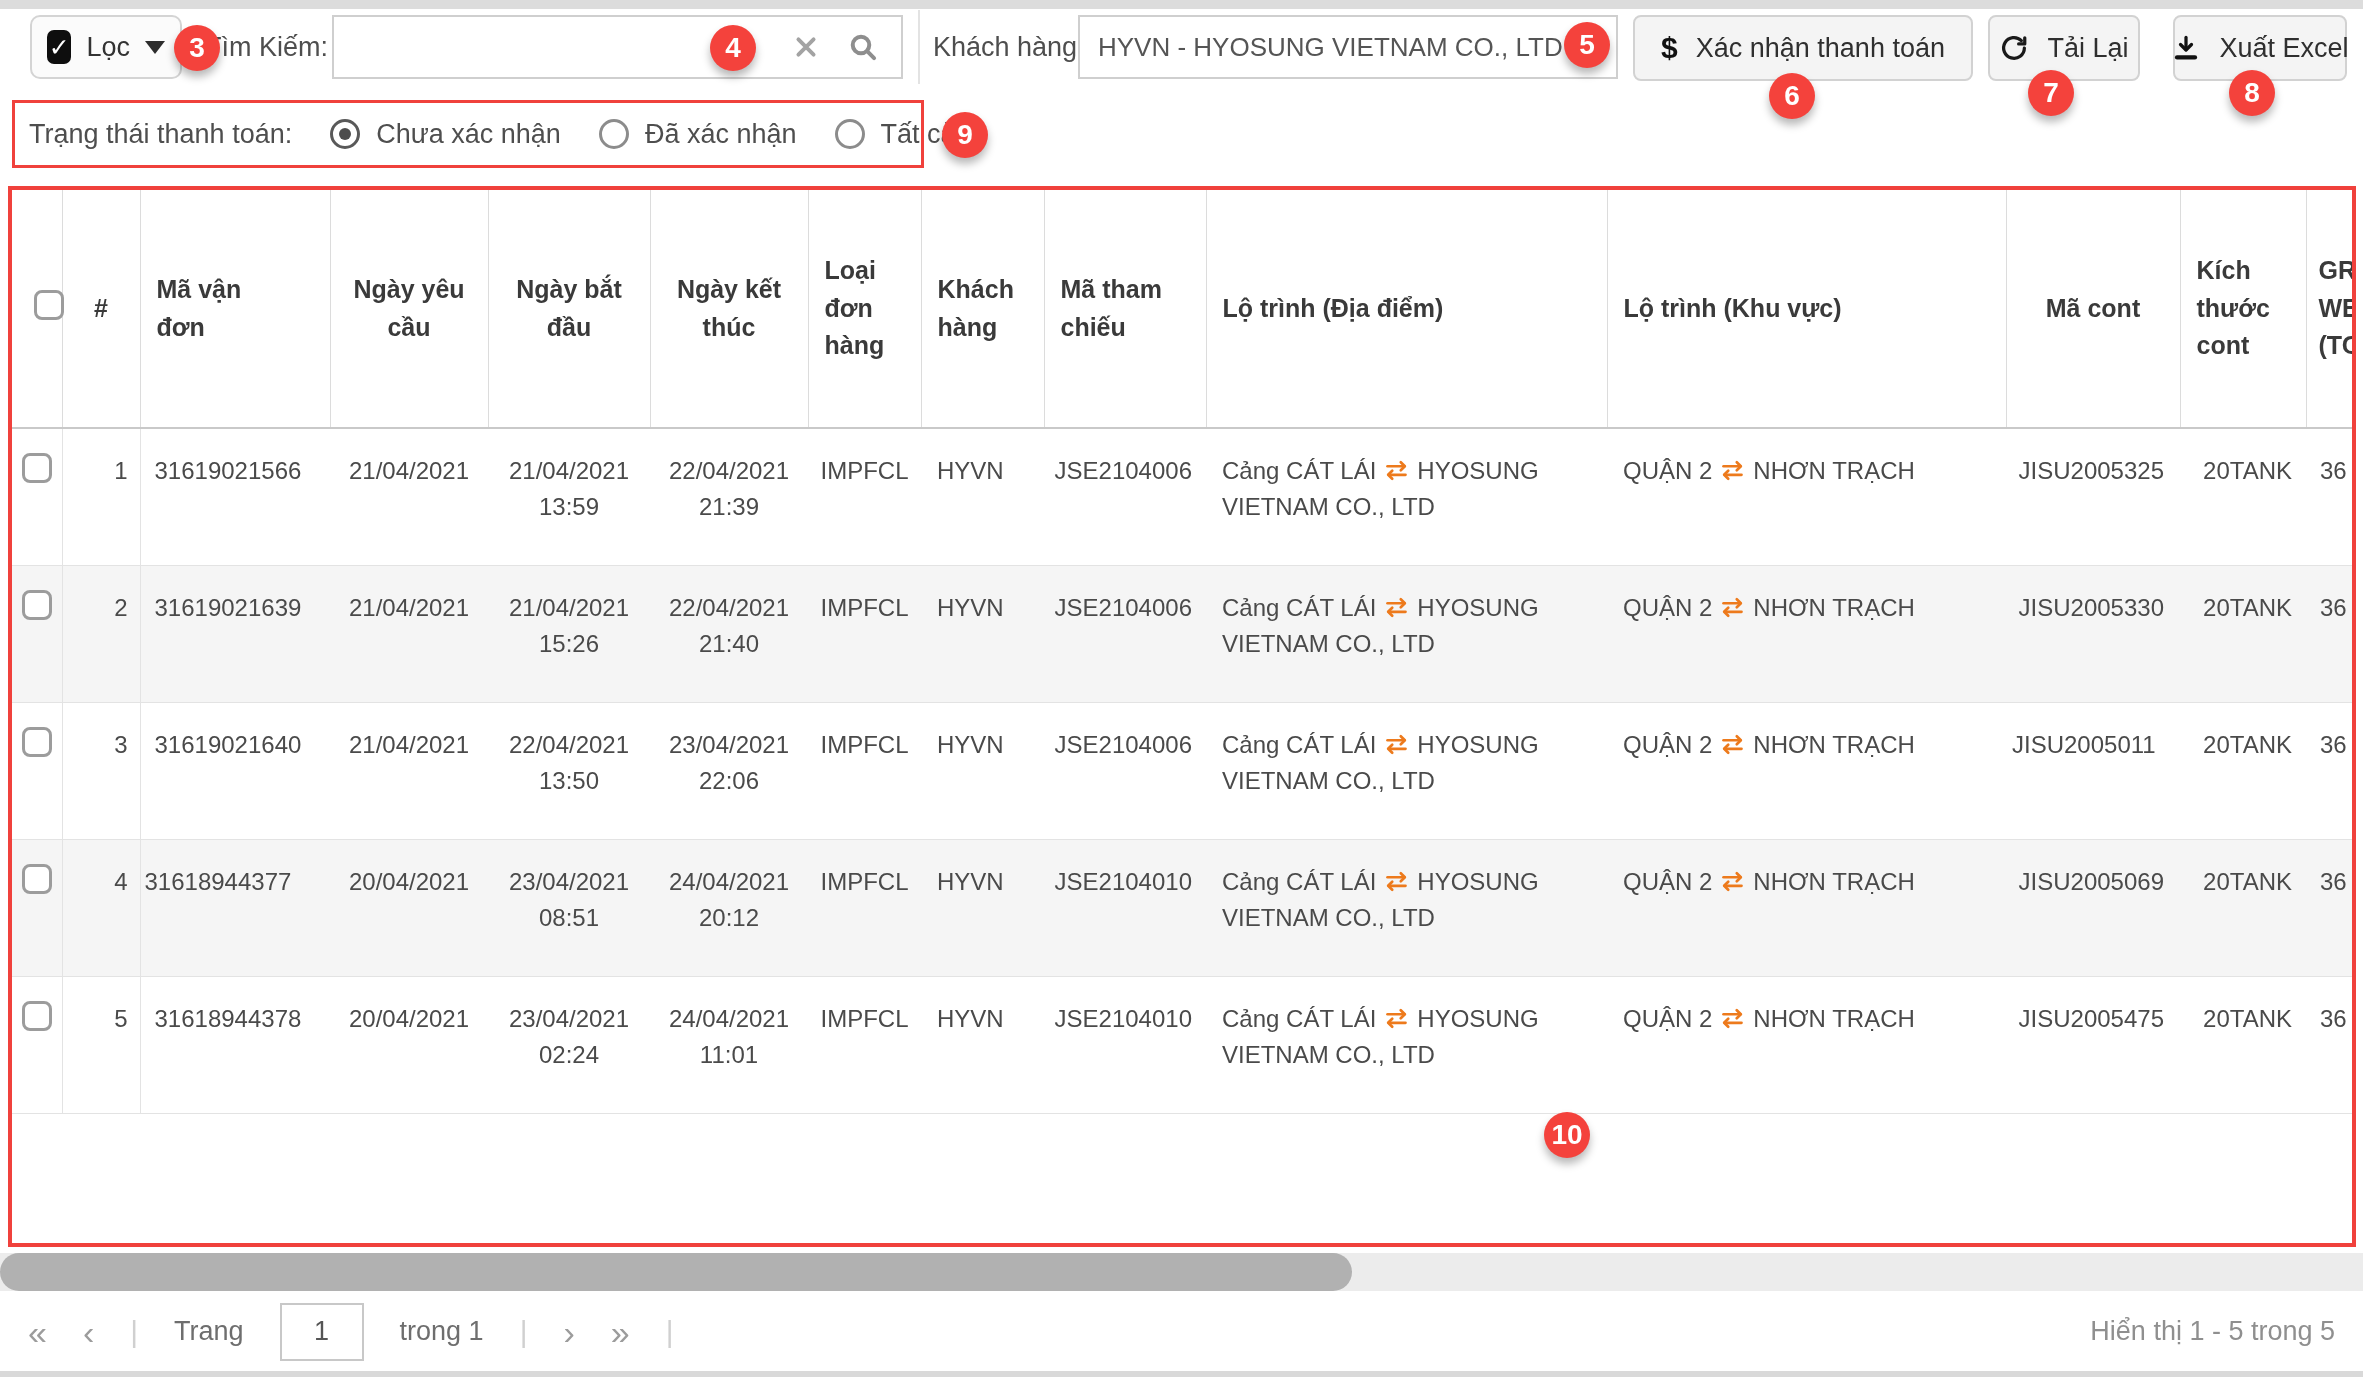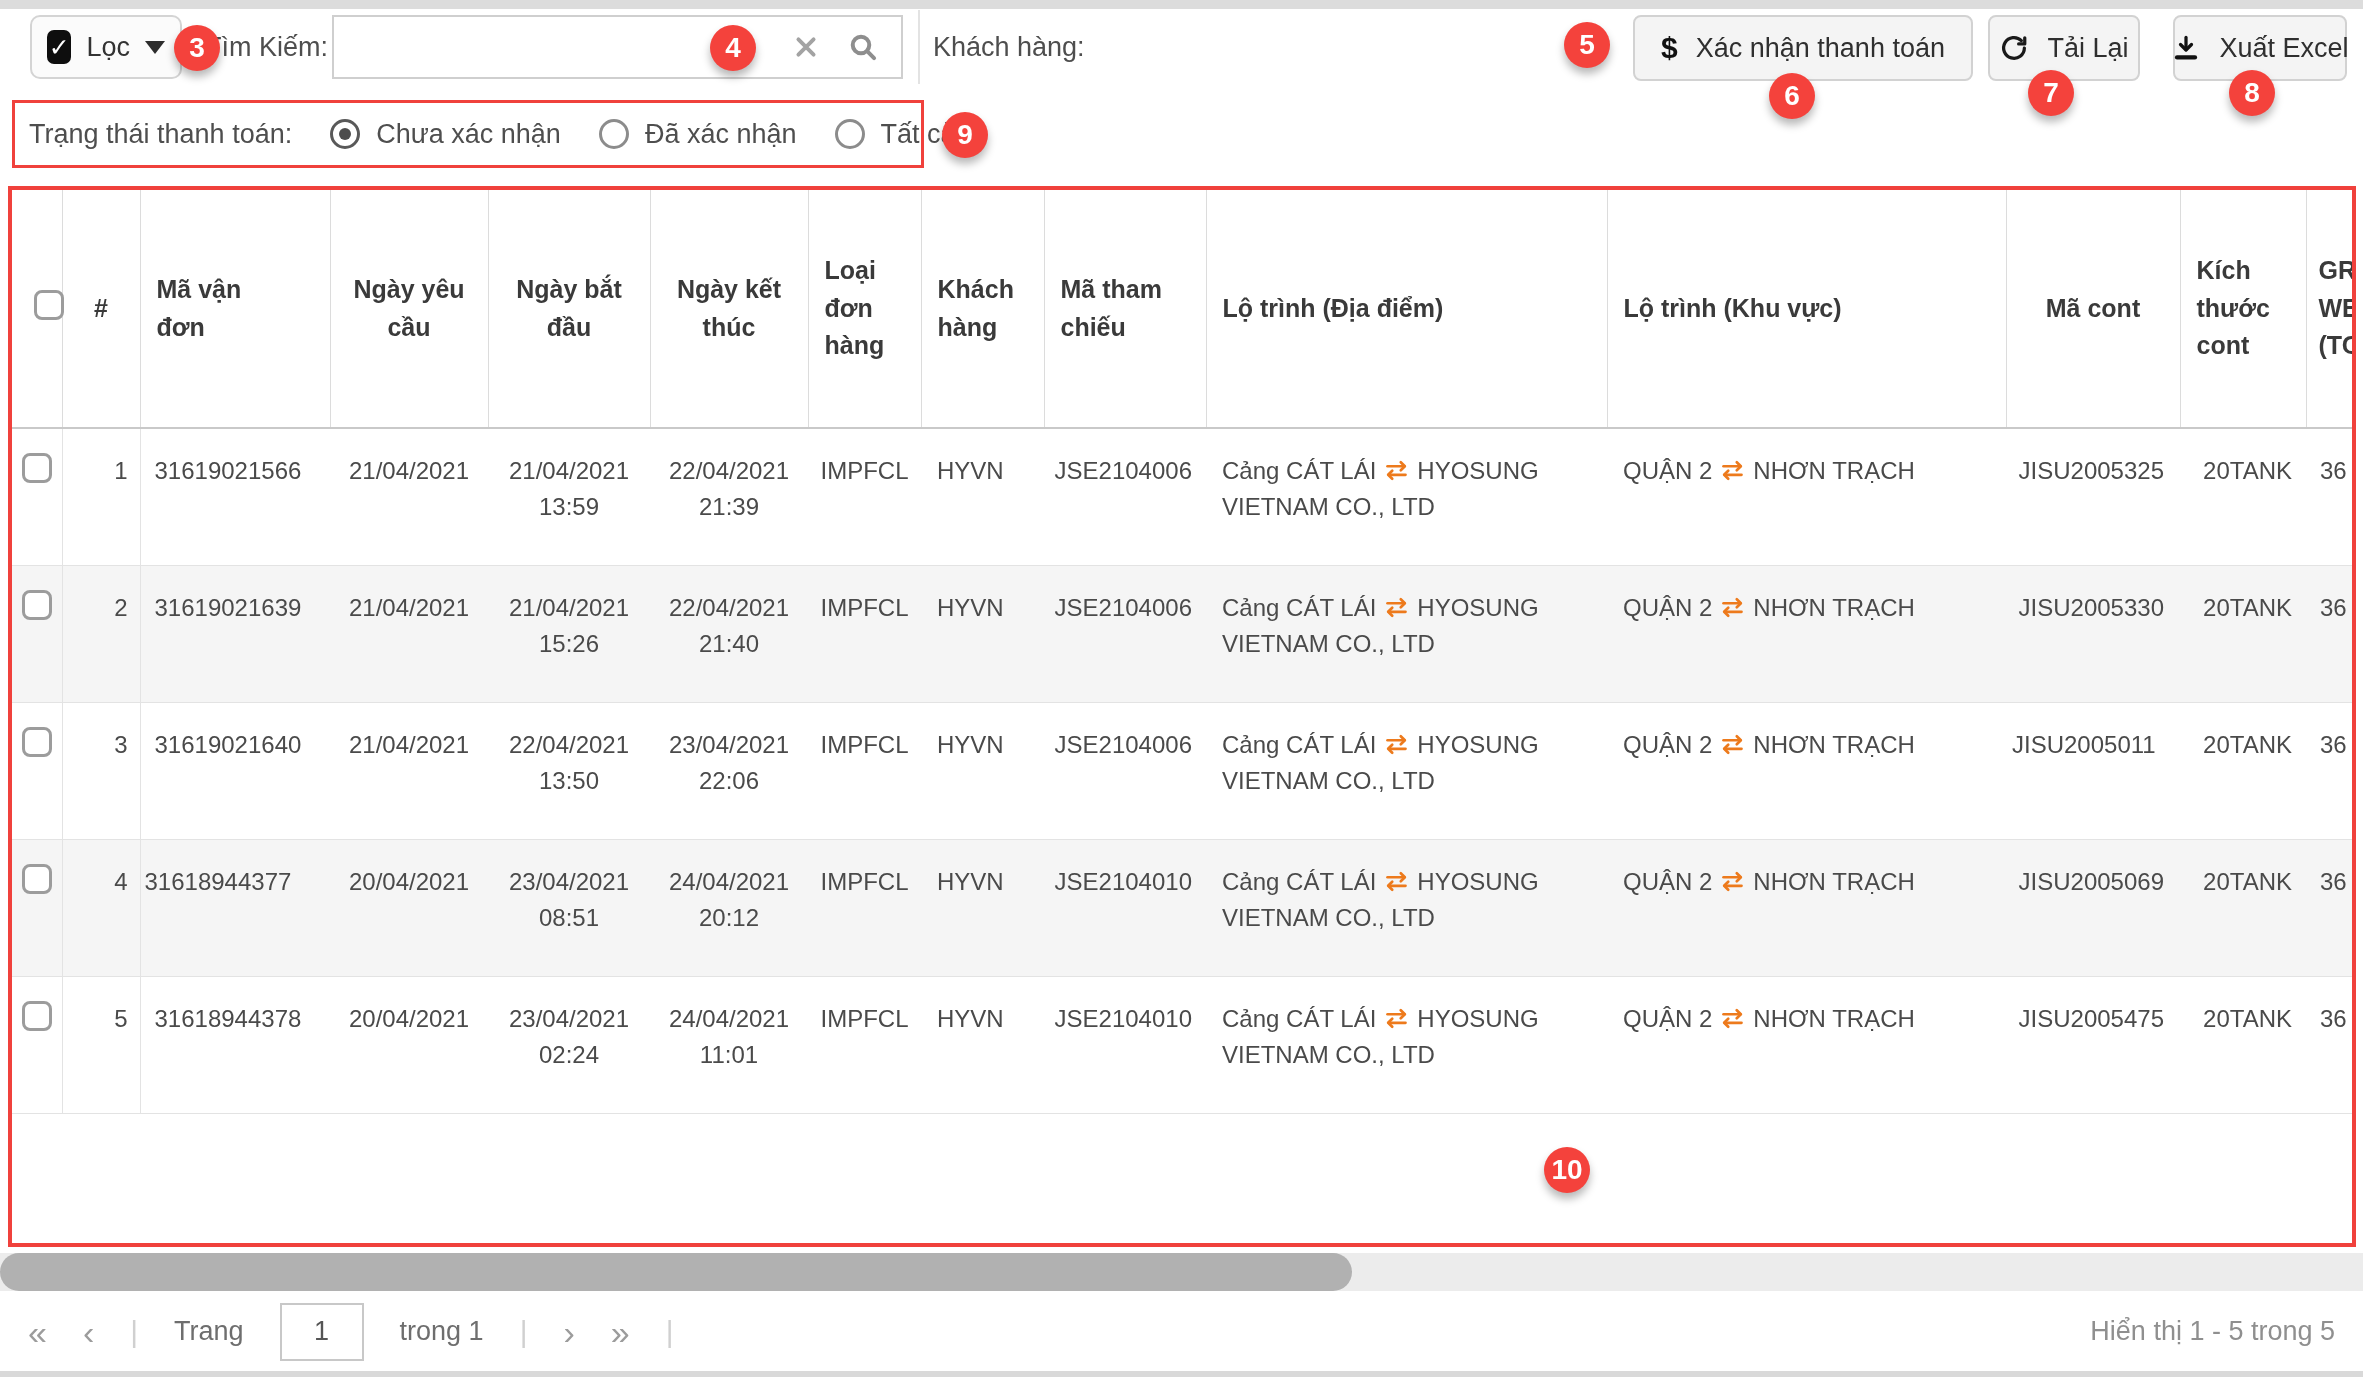--- a/index.html
+++ b/index.html
@@ -76,21 +76,21 @@
   .badge { position:absolute; width:46px; height:46px; border-radius:50%; background:#f4423c; color:#fff;
     font-size:28px; font-weight:bold; display:flex; align-items:center; justify-content:center;
     box-shadow:0 6px 9px rgba(0,0,0,.28); z-index:9; }
   #badge-3 { left:174px;  top:25px; }
   #badge-4 { left:710px;  top:25px; }
   #badge-5 { left:1564px; top:22px; }
   #badge-6 { left:1769px; top:73px; }
   #badge-7 { left:2028px; top:70px; }
   #badge-8 { left:2229px; top:70px; }
   #badge-9 { left:942px;  top:112px; }
-  #badge-10{ left:1544px; top:1147px; }
+  #badge-10{ left:1544px; top:1112px; }
 </style>
 </head>
 <body>
 
 <div class="screen">
   <div class="top-strip"></div>
 
   <div class="filter-btn">
     <span class="filter-cb"></span>
     <span class="filter-label">Lọc</span>
@@ -105,20 +105,21 @@
     </span>
     <span style="display:flex">
       <svg width="32" height="32" viewBox="0 0 24 24" fill="none" stroke="#8e8e8e" stroke-width="3" stroke-linecap="round">
           <circle cx="10.5" cy="10.5" r="6.2"></circle>
           <path d="m15.3 15.3 5 5"></path>
         </svg>
     </span>
   </div>
   <div class="vdiv"></div>
   <span class="lbl" id="customer-label">Khách hàng:</span>
+  <div class="customer-box">HYVN - HYOSUNG VIETNAM CO., LTD</div>
 
   <div class="btn" id="btn-confirm">
     <span class="dollar">$</span>
     <span>Xác nhận thanh toán</span>
   </div>
   <div class="btn" id="btn-reload">
     <span style="display:flex">
       <svg width="30" height="30" viewBox="0 0 24 24" fill="none" stroke="#1a1a1a" stroke-width="2.6" stroke-linecap="round" stroke-linejoin="round">
           <path d="M20.3 12a8.3 8.3 0 1 1-2.4-5.9"></path>
           <path d="M20.6 3.8v4.9h-4.9"></path>

